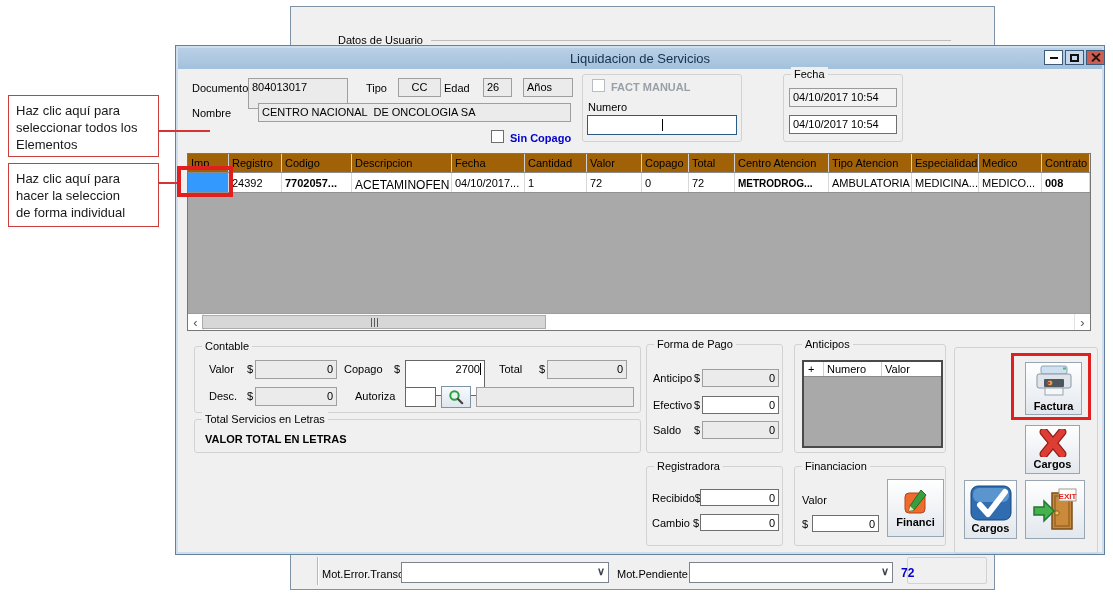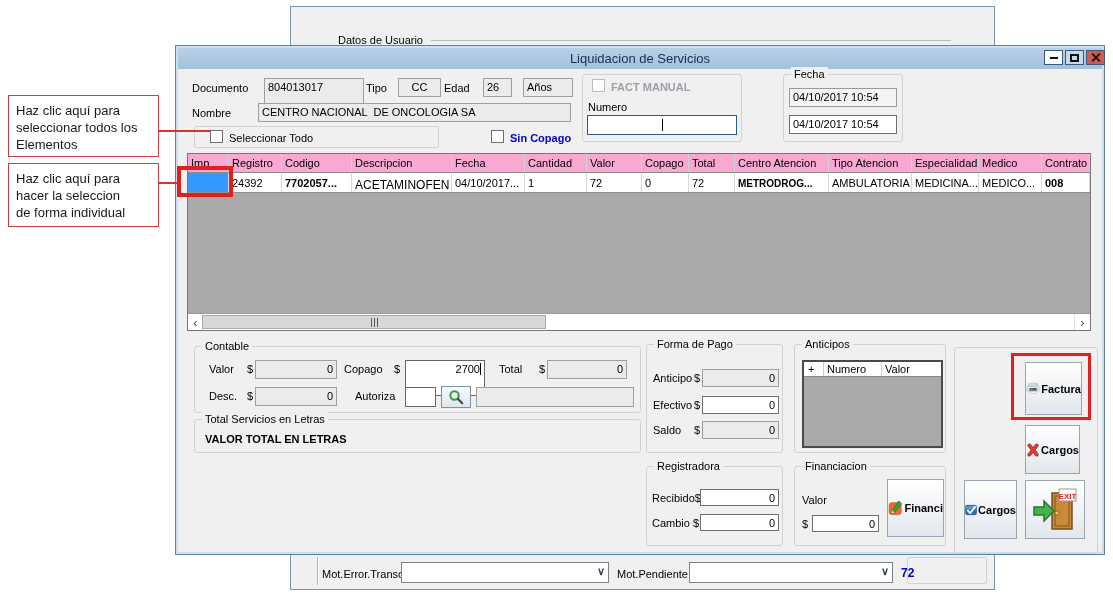--- a/index.html
+++ b/index.html
@@ -28,31 +28,31 @@
 .dwbtn{position:absolute;top:4px;width:19px;height:15px;border:1px solid #3c5a7a;display:flex;align-items:center;justify-content:center}
 .ic-min{width:8px;height:2px;background:#111}
 .ic-max{width:9px;height:8px;border:2px solid #111;background:transparent}
 .ic-x{position:relative;width:11px;height:11px}
 .ic-x::before,.ic-x::after{content:"";position:absolute;left:5px;top:0;width:2px;height:11px;background:#26130f}
 .ic-x::before{transform:rotate(45deg)}
 .ic-x::after{transform:rotate(-45deg)}
 .ic-x.sm::before,.ic-x.sm::after{background:#000;height:9px;top:1px}
 
 #grid{position:absolute;left:11px;top:107px;width:904px;height:178px;border:1px solid #767676;background:#a9a9a9}
-.ghead{display:flex;height:19px;background:#f9a8d4;border-bottom:1px solid #8a8a8a}
+.ghead{display:flex;height:19px;background:#a16207;border-bottom:1px solid #8a8a8a}
 .gh{flex:none;border-right:1px solid #d2d2d2;padding:3px 3px 0;white-space:nowrap;overflow:hidden}
 .grow{display:flex;height:20px;background:#fff;border-bottom:1px solid #919191}
 .gc{flex:none;border-right:1px solid #d8d8d8;padding:4px 3px 0;white-space:nowrap;overflow:hidden}
 .b{font-weight:bold}
 .hscroll{position:absolute;left:0;bottom:0;width:100%;height:17px;background:#fff;border-top:1px solid #9d9d9d}
 .sarrow{position:absolute;top:0;width:16px;height:16px;display:flex;align-items:center;justify-content:center;color:#555;font-size:13px}
 .sthumb{position:absolute;left:14px;top:1px;width:344px;height:14px;background:#d7d7d7;border:1px solid #ababab;display:flex;align-items:center;justify-content:center;gap:2px}
 .grip{display:block;width:1px;height:9px;background:#5a5a5a}
 
-.imgbtn{position:absolute;border:1px solid #98a5b2;background:linear-gradient(#ffffff,#e2e7ed);display:flex;flex-direction:row;align-items:center;justify-content:center;font-weight:bold;font-size:11px;gap:1px;line-height:12px}
+.imgbtn{position:absolute;border:1px solid #98a5b2;background:linear-gradient(#ffffff,#e2e7ed);display:flex;flex-direction:column;align-items:center;justify-content:center;font-weight:bold;font-size:11px;gap:1px;line-height:12px}
 .sbtn{position:absolute;border:1px solid #7e93a6;background:linear-gradient(#f8fafc,#dfe6ee);display:flex;align-items:center;justify-content:center}
 
 .callout{position:absolute;width:151px;border:1px solid #cd3d3c;background:#fff;color:#191919;font-size:13px;line-height:1.32;padding:6px 7px;white-space:pre-line;z-index:30}
 .redline{position:absolute;height:2px;background:#d43434;z-index:30}
 .redbox{position:absolute;border:4px solid #e21f1f;z-index:30}
 .redbox.thin{border-width:3px}
 .blue-b{color:#0000cc;font-weight:bold}
 .caret{display:inline-block;width:1px;height:12px;background:#000;vertical-align:-2px}
 </style>
 </head>
@@ -87,21 +87,21 @@
         <span class="ic-min"></span>
       </div>
     <div class="dwbtn" style="left:889px;background:#c6d9ec">
         <span class="ic-max"></span>
       </div>
     <div class="dwbtn" style="left:910px;background:#cd5c51">
         <span class="ic-x"></span>
       </div>
 
     <span class="lbl" style="left:16px;top:36px">Documento</span>
-    <div class="tb gray" style="left:88px;top:32px;width:100px;height:31px">804013017</div>
+    <div class="tb gray" style="left:72px;top:32px;width:100px;height:31px">804013017</div>
     <span class="lbl" style="left:190px;top:36px">Tipo</span>
     <div class="tb gray" style="left:222px;top:32px;width:43px;height:19px;text-align:center">CC</div>
     <span class="lbl" style="left:268px;top:36px">Edad</span>
     <div class="tb gray" style="left:307px;top:32px;width:29px;height:19px;">26</div>
     <div class="tb gray" style="left:347px;top:32px;width:50px;height:19px;text-align:left">Años</div>
     <span class="lbl" style="left:16px;top:61px">Nombre</span>
     <div class="tb gray" style="left:82px;top:57px;width:313px;height:19px">CENTRO NACIONAL  DE ONCOLOGIA SA</div>
 
     <div class="grp" style="left:406px;top:28px;width:160px;height:68px">
       <span class="cb dis" style="left:9px;top:4px"></span>
@@ -110,24 +110,20 @@
       <div class="tb" style="left:4px;top:40px;width:150px;height:20px;border-color:#2b5a84;text-align:center;line-height:18px"><span></span><span class="caret"></span></div>
     </div>
 
     <div class="grp" style="left:607px;top:28px;width:120px;height:68px">
       <span class="gt">Fecha</span>
       <div class="tb" style="left:5px;top:13px;width:108px;height:19px;background:#f3f3f3;border-color:#9a9a9a">04/10/2017 10:54</div>
       <div class="tb" style="left:5px;top:40px;width:108px;height:19px;border-color:#6f6f6f">04/10/2017 10:54</div>
     </div>
 
 
-    <div class="grp" style="left:18px;top:80px;width:245px;height:22px;border-radius:2px">
-      <span class="cb" style="left:15px;top:3px"></span>
-      <span class="lbl" style="left:34px;top:5px">Seleccionar Todo</span>
-    </div>
     <span class="cb" style="left:315px;top:84px"></span>
     <span class="lbl blue-b" style="left:334px;top:86px">Sin Copago</span>
 
     <div id="grid">
       <div class="ghead">
         <div class="gh" style="width:41px">Imp</div>
         <div class="gh" style="width:53px">Registro</div>
         <div class="gh" style="width:70px">Codigo</div>
         <div class="gh" style="width:100px">Descripcion</div>
         <div class="gh" style="width:73px">Fecha</div>

